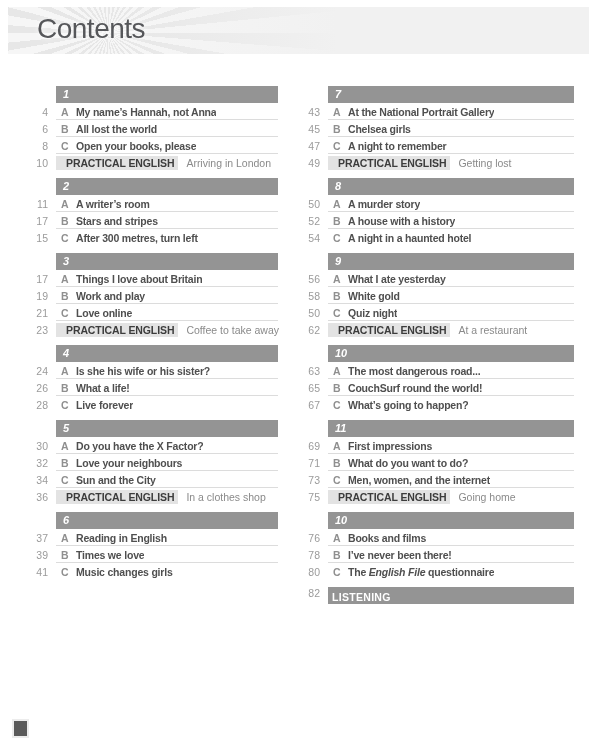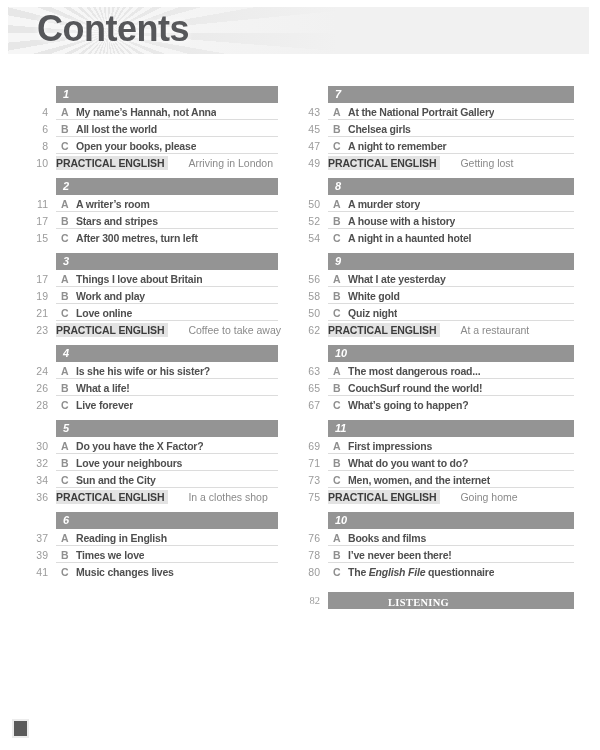--- a/index.html
+++ b/index.html
@@ -8,21 +8,21 @@
 
   
   .banner { position:absolute; top:7px; left:8px; right:11px; height:47px;
             background:var(--banner-bg,#f1f1f1); overflow:hidden; }
   .rays { position:absolute; top:0; left:0; right:0; bottom:0;
           background:repeating-conic-gradient(from 0deg at 100px 26px,
                      #e7e7e7 0deg 4.5deg, #f6f6f6 4.5deg 10deg); }
   .rays-fade { position:absolute; top:0; left:0; right:0; bottom:0;
                background:linear-gradient(to right, rgba(241,241,241,0) 110px, #f1f1f1 330px); }
   .banner h1 { position:absolute; left:29px; top:50%; transform:translateY(-55%);
-               margin:0; font-size:36px; font-weight:bold; letter-spacing:-0.5px;
+               margin:0; font-size:28px; font-weight:normal; letter-spacing:-0.5px;
                color:var(--title-text,#56575a); z-index:2; text-shadow:0 0 6px #ffffff; }
 
   
   .toc { position:absolute; top:86px; left:26px; right:26px;
          display:grid; grid-template-columns:252px 1fr; column-gap:20px; }
   .col { min-width:0; }
 
   .unit { margin-bottom:7px; }
   .unit-bar { height:17px; line-height:17px; margin-left:30px; padding-left:7px;
               background:var(--bar,#949494); color:#fff;
@@ -36,30 +36,30 @@
   .pg { flex:none; width:22px; text-align:right; color:var(--pagenum,#9b9b9b);
         font-size:10.5px; }
   .letter { flex:none; margin-left:13px; width:15px;
             color:var(--letter,#8f8f8f); font-weight:bold; }
   .title { color:var(--lesson,#4f4f4f); font-weight:bold; letter-spacing:-0.2px;
            white-space:nowrap; overflow:hidden; }
   .title i { font-style:italic; }
 
   .pe-row { display:flex; align-items:center; height:16px; margin-top:1px;
             font-size:10.5px; white-space:nowrap; }
-  .pe-label { flex:none; margin-left:8px; padding:1px 4px 1px 0;
+  .pe-label { flex:none; margin-left:8px; padding:1px 4px 1px 10px;
               background:var(--pe-bg,#e3e3e3); color:var(--pe-text,#3c3c3c);
               font-weight:bold; letter-spacing:-0.1px; }
-  .pe-topic { margin-left:20px; color:var(--pe-topic,#8a8a8a); }
-
-  .listening-row { display:flex; align-items:center; height:27px;font-family:Liberation Serif, serif; }
+  .pe-topic { margin-left:8px; color:var(--pe-topic,#8a8a8a); }
+
+  .listening-row { display:flex; height:27px; }
   .listening-bar { flex:1; margin-left:8px; height:17px; line-height:17px;
                    background:var(--bar,#949494); }
   .listening-label { color:#fff; font-weight:bold; font-size:10.5px;
-                     padding-left:22px; letter-spacing:0.3px;margin-left:38px; }
+                     padding-left:4px; letter-spacing:0.3px; }
 
   .corner-mark { position:absolute; left:14px; top:721px; width:13px; height:15px;
                  background:#5a5a5a; box-shadow:0 0 0 2px #ececec; }
 </style>
 </head>
 <body>
 
 <div class="page">
   <header class="banner">
     <div class="rays"></div>
@@ -182,21 +182,21 @@
             <span class="title">Reading in English</span>
           </div>
           <div class="lesson-row">
             <span class="pg">39</span>
             <span class="letter">B</span>
             <span class="title">Times we love</span>
           </div>
           <div class="lesson-row no-border">
             <span class="pg">41</span>
             <span class="letter">C</span>
-            <span class="title">Music changes lives</span>
+            <span class="title">Music changes girls</span>
           </div>
         </section>
       </section>
     <section class="col" id="col-1">
         <section class="unit">
           <div class="unit-bar"><span class="unit-num">7</span></div>
           <div class="lesson-row">
             <span class="pg">43</span>
             <span class="letter">A</span>
             <span class="title">At the National Portrait Gallery</span>

